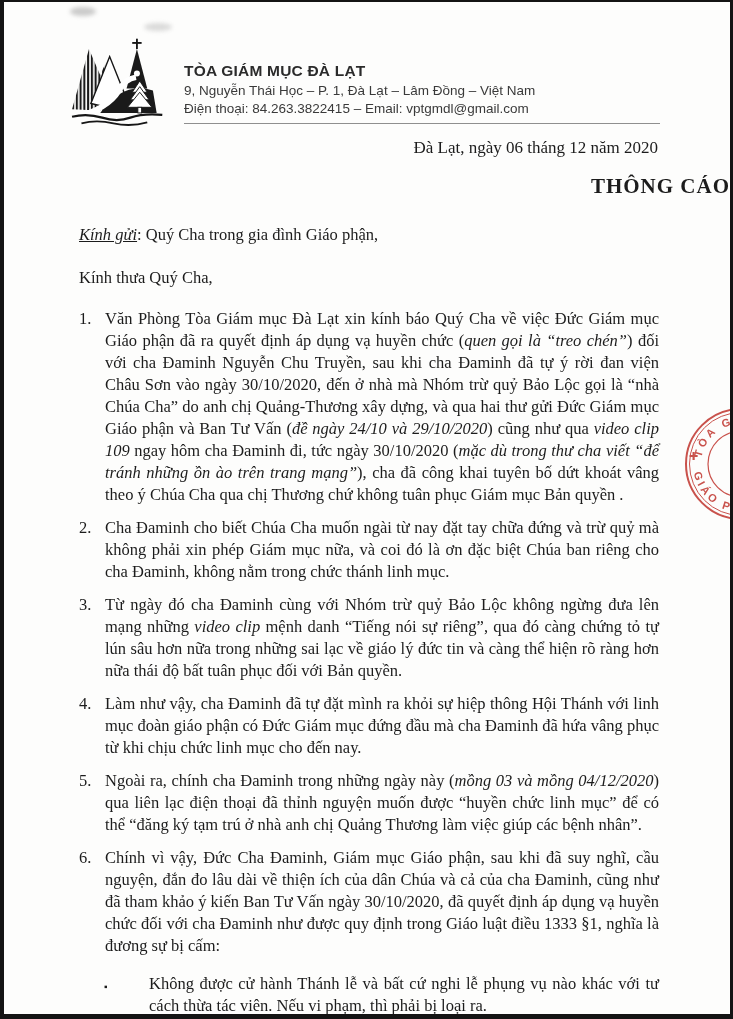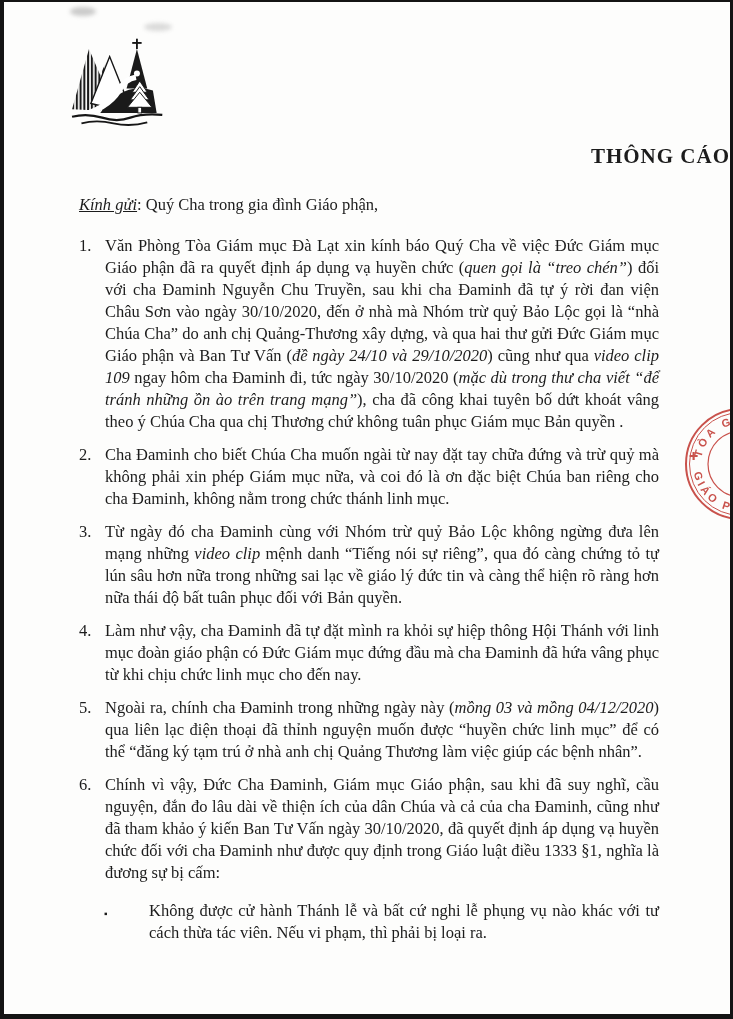--- a/index.html
+++ b/index.html
@@ -72,27 +72,35 @@
           <polygon points="76,50 68,62 84,62" fill="#ffffff" stroke="#161616" stroke-width="1"></polygon>
           <polygon points="76,56 66,70 86,70" fill="#ffffff" stroke="#161616" stroke-width="1"></polygon>
           <polygon points="76,62 63,78 89,78" fill="#ffffff" stroke="#161616" stroke-width="1"></polygon>
           <rect x="74" y="78" width="4" height="6" fill="#ffffff" stroke="#161616" stroke-width="1"></rect>
         </g>
 
         <path d="M4,88 Q20,84 36,89 T66,89 T100,86" stroke="#161616" stroke-width="2.4" fill="none"></path>
         <path d="M14,95 Q30,91 48,95 T84,94" stroke="#161616" stroke-width="2" fill="none"></path>
       </svg>
     </div>
+    <div class="lh-text">
+      <div class="org">TÒA GIÁM MỤC ĐÀ LẠT</div>
+      <div class="addr">9, Nguyễn Thái Học – P. 1, Đà Lạt – Lâm Đồng – Việt Nam</div>
+      <div class="contact">Điện thoại: 84.263.3822415 – Email: vptgmdl@gmail.com</div>
+      <div class="rule"></div>
+    </div>
   </header>
 
+  <div class="dateline">Đà Lạt, ngày 06 tháng 12 năm 2020</div>
 
   <h1 class="title">THÔNG CÁO</h1>
 
   <p class="kinhgui"><span class="kg-label">Kính gửi</span><span>: Quý Cha trong gia đình Giáo phận,</span></p>
 
+  <p class="opening">Kính thưa Quý Cha,</p>
 
   <div class="items">
       <div class="item">
         <span class="num">1.</span>
         <div class="item-body"><span>Văn Phòng Tòa Giám mục Đà Lạt xin kính báo Quý Cha về việc Đức Giám mục Giáo phận đã ra quyết định áp dụng vạ huyền chức (</span><i>quen gọi là “treo chén”</i><span>) đối với cha Đaminh Nguyễn Chu Truyền, sau khi cha Đaminh đã tự ý rời đan viện Châu Sơn vào ngày 30/10/2020, đến ở nhà mà Nhóm trừ quỷ Bảo Lộc gọi là “nhà Chúa Cha” do anh chị Quảng-Thương xây dựng, và qua hai thư gửi Đức Giám mục Giáo phận và Ban Tư Vấn (</span><i>đề ngày 24/10 và 29/10/2020</i><span>) cũng như qua </span><i>video clip 109</i><span> ngay hôm cha Đaminh đi, tức ngày 30/10/2020 (</span><i>mặc dù trong thư cha viết “để tránh những ồn ào trên trang mạng”</i><span>), cha đã công khai tuyên bố dứt khoát vâng theo ý Chúa Cha qua chị Thương chứ không tuân phục Giám mục Bản quyền .</span></div>
       </div>
       <div class="item">
         <span class="num">2.</span>
         <div class="item-body"><span>Cha Đaminh cho biết Chúa Cha muốn ngài từ nay đặt tay chữa đứng và trừ quỷ mà không phải xin phép Giám mục nữa, và coi đó là ơn đặc biệt Chúa ban riêng cho cha Đaminh, không nằm trong chức thánh linh mục.</span></div>
       </div>

